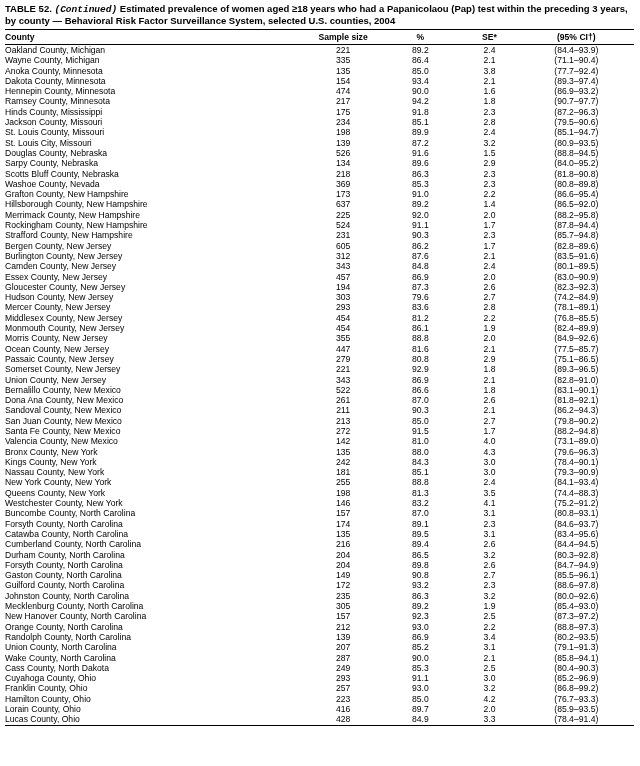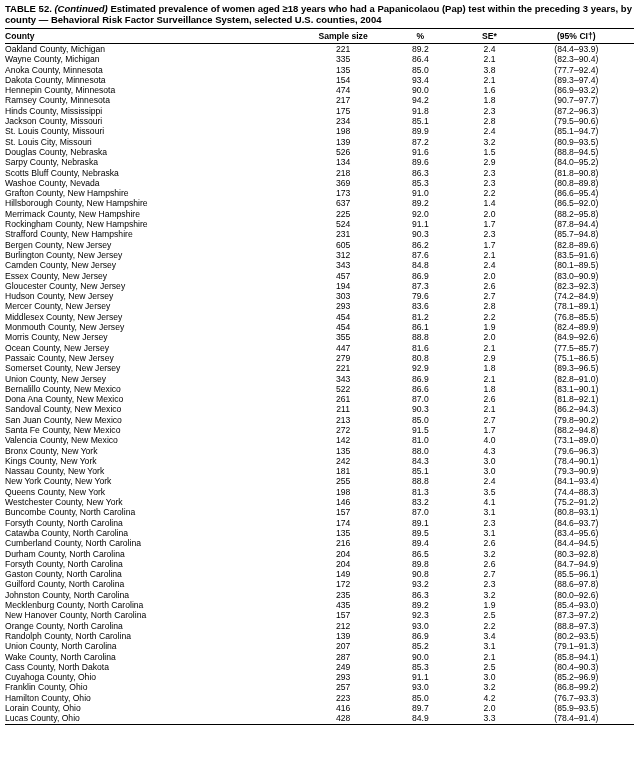--- a/index.html
+++ b/index.html
@@ -11,21 +11,21 @@
     color: #000;
     overflow: hidden;
   }
   .page { padding: 3px 6px 0 5px; }
   .title {
     font-size: 9.5px;
     font-weight: bold;
     line-height: 11px;
     margin-bottom: 3px;
   }
-  .title .i { font-style: italic; }
+  .title .i { font-style: italic; font-family: Liberation Mono, monospace; }
   table {
     width: 100%;
     border-collapse: collapse;
     table-layout: fixed;
     border-top: 1px solid #000;
     border-bottom: 1px solid #000;
   }
   col.c-county { width: 300px; }
   col.c-sample { width: 74px; }
   col.c-pct    { width: 80px; }
@@ -84,21 +84,21 @@
           <td>221</td>
           <td>89.2</td>
           <td>2.4</td>
           <td>(84.4–93.9)</td>
         </tr>
         <tr>
           <td class="county">Wayne County, Michigan</td>
           <td>335</td>
           <td>86.4</td>
           <td>2.1</td>
-          <td>(82.3–90.4)</td>
+          <td>(71.1–90.4)</td>
         </tr>
         <tr>
           <td class="county">Anoka County, Minnesota</td>
           <td>135</td>
           <td>85.0</td>
           <td>3.8</td>
           <td>(77.7–92.4)</td>
         </tr>
         <tr>
           <td class="county">Dakota County, Minnesota</td>
@@ -452,21 +452,21 @@
         </tr>
         <tr>
           <td class="county">Johnston County, North Carolina</td>
           <td>235</td>
           <td>86.3</td>
           <td>3.2</td>
           <td>(80.0–92.6)</td>
         </tr>
         <tr>
           <td class="county">Mecklenburg County, North Carolina</td>
-          <td>435</td>
+          <td>305</td>
           <td>89.2</td>
           <td>1.9</td>
           <td>(85.4–93.0)</td>
         </tr>
         <tr>
           <td class="county">New Hanover County, North Carolina</td>
           <td>157</td>
           <td>92.3</td>
           <td>2.5</td>
           <td>(87.3–97.2)</td>

